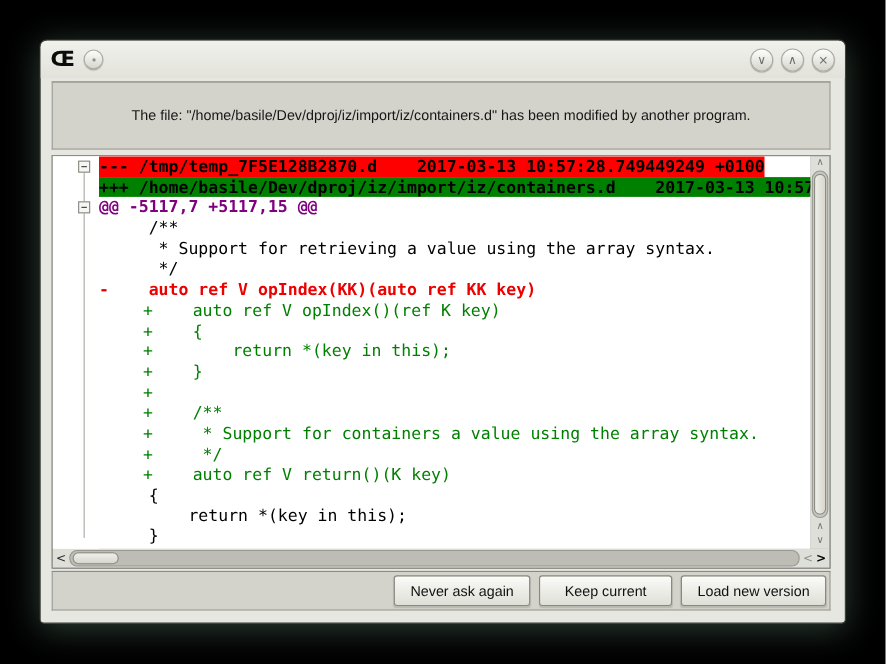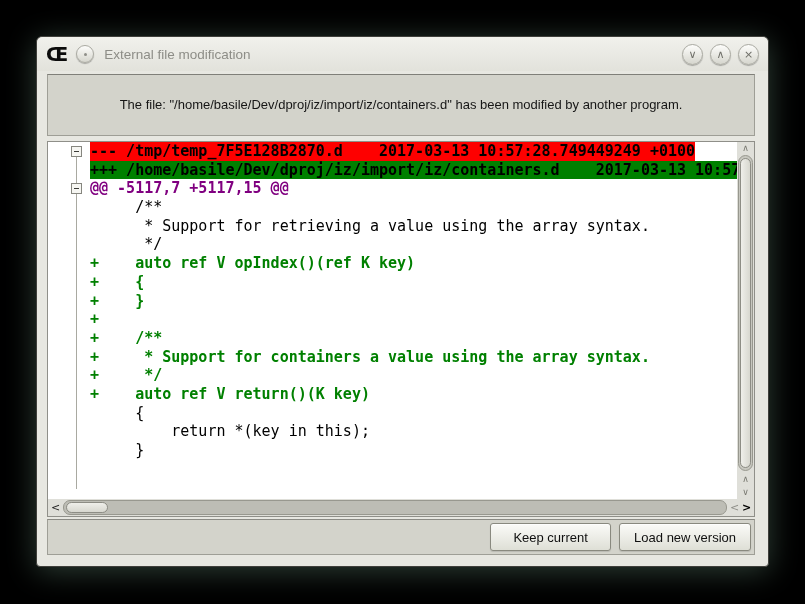--- a/index.html
+++ b/index.html
@@ -67,21 +67,21 @@
   .code{position:absolute;left:42px;top:0;right:0;bottom:0;overflow:hidden;}
   .drow{
     height:18.7px;line-height:18.7px;white-space:pre;
     font-family:"DejaVu Sans Mono",monospace;font-size:15px;color:#000;
   }
   .rowtext{display:inline-block;height:100%;}
   .delhdr .rowtext{background:var(--removed_bg,#fe0000);font-weight:bold;color:#000;}
   .addhdr .rowtext{background:var(--added_bg,#008000);font-weight:bold;color:#000;}
   .hunk{color:var(--hunk_text,#800080);font-weight:bold;}
   .del{color:var(--removed_text,#ec0000);font-weight:bold;}
-  .add{color:var(--added_text,#008000);font-weight:bold;}
+  .add{color:var(--added_text,#008000);font-weight:normal;margin-left:40px;}
   .ctx{color:var(--context_text,#000);}
   
   .vscroll{position:absolute;right:0;top:0;width:17px;bottom:17px;background:#dfdfd9;}
   .varrow{height:13px;display:flex;align-items:center;justify-content:center;
     color:#77776f;font-size:9px;font-family:"DejaVu Sans",sans-serif;line-height:1;}
   .vtrack{
     position:absolute;left:1px;right:1px;top:13px;bottom:28px;
     border:1px solid #98988f;border-radius:8px;background:#c7c7bf;box-sizing:border-box;
   }
   .vthumb{
@@ -126,21 +126,20 @@
 </head>
 <body>
 
 <div class="window">
 
   <div class="titlebar">
     <span class="app-icon">Œ</span>
     <span class="tb-btn pin">
       <span class="pin-dot"></span>
     </span>
-    <span class="tb-title">External file modification</span>
     <span class="tb-controls">
       <span class="tb-btn">
           <span class="glyph">∨</span>
         </span>
       <span class="tb-btn">
           <span class="glyph">∧</span>
         </span>
       <span class="tb-btn">
           <span class="glyph">×</span>
         </span>
@@ -158,22 +157,24 @@
         <div class="foldbox" style="top:4px"></div>
         <div class="foldbox" style="top:41px"></div>
       </div>
       <div class="code" id="code">
           <div class="drow delhdr"><span class="rowtext">--- /tmp/temp_7F5E128B2870.d    2017-03-13 10:57:28.749449249 +0100</span></div>
           <div class="drow addhdr"><span class="rowtext">+++ /home/basile/Dev/dproj/iz/import/iz/containers.d    2017-03-13 10:57:2</span></div>
           <div class="drow hunk"><span class="rowtext">@@ -5117,7 +5117,15 @@</span></div>
           <div class="drow ctx"><span class="rowtext">     /**</span></div>
           <div class="drow ctx"><span class="rowtext">      * Support for retrieving a value using the array syntax.</span></div>
           <div class="drow ctx"><span class="rowtext">      */</span></div>
+          <div class="drow del"><span class="rowtext">-    auto ref V opIndex(KK)(auto ref KK key)</span></div>
           <div class="drow add"><span class="rowtext">+    auto ref V opIndex()(ref K key)</span></div>
           <div class="drow add"><span class="rowtext">+    {</span></div>
+          <div class="drow add"><span class="rowtext">+        return *(key in this);</span></div>
           <div class="drow add"><span class="rowtext">+    }</span></div>
           <div class="drow add"><span class="rowtext">+</span></div>
           <div class="drow add"><span class="rowtext">+    /**</span></div>
           <div class="drow add"><span class="rowtext">+     * Support for containers a value using the array syntax.</span></div>
           <div class="drow add"><span class="rowtext">+     */</span></div>
           <div class="drow add"><span class="rowtext">+    auto ref V return()(K key)</span></div>
           <div class="drow ctx"><span class="rowtext">     {</span></div>
           <div class="drow ctx"><span class="rowtext">         return *(key in this);</span></div>
           <div class="drow ctx"><span class="rowtext">     }</span></div>
         </div>
@@ -194,17 +195,18 @@
       <div class="harrow left">&lt;</div>
       <div class="htrack">
         <div class="hthumb"></div>
       </div>
       <div class="harrow r1">&lt;</div>
       <div class="harrow r2">&gt;</div>
     </div>
   </div>
 
   <div class="btnbar">
+    <button class="btn">Never ask again</button>
     <button class="btn">Keep current</button>
     <button class="btn">Load new version</button>
   </div>
 
 </div>
 
 </body></html>

